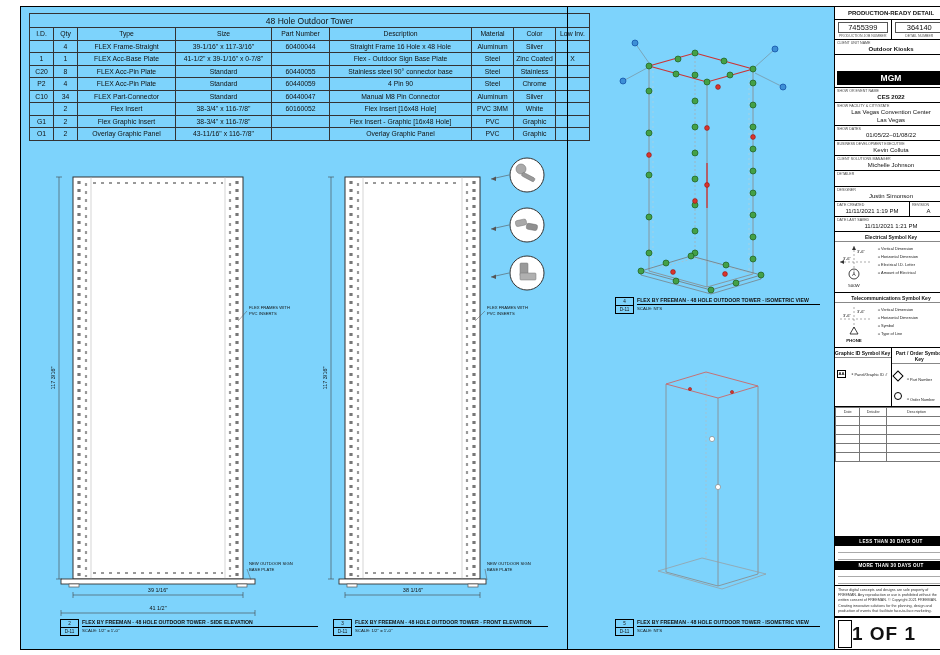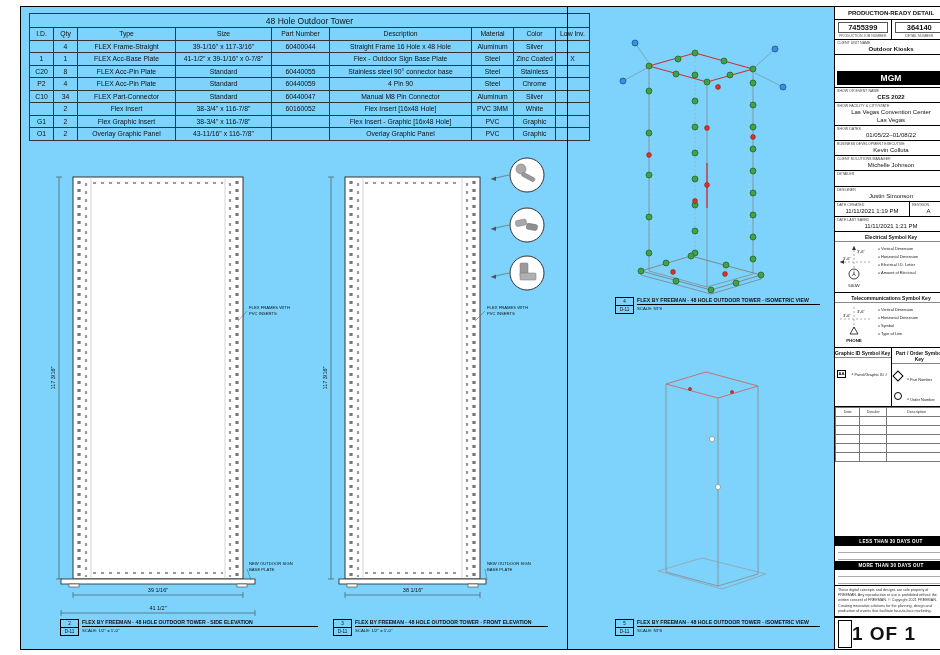--- a/index.html
+++ b/index.html
@@ -24,21 +24,21 @@
   .vs-scale{font-size:4.3px;padding-top:1px;}
 
   
   .titleblock{position:absolute;right:0;top:0;bottom:0;width:112px;border-left:0.9px solid #000;
     display:flex;flex-direction:column;background:#fff;}
   .tb-sec{border-bottom:0.7px solid #000;flex:none;}
   .tb-header{font-size:6px;font-weight:bold;text-align:center;padding:3px 0;}
   .tb-nums{display:flex;}
   .tb-numcell{flex:1;text-align:center;padding:2px 0 1px;}
   .tb-numcell + .tb-numcell{border-left:0.7px solid #000;}
-  .tb-num{font-size:7.5px;font-weight:bold;border:0.6px solid #555;margin:0 3px;}
+  .tb-num{font-size:7.5px;font-weight:normal;border:0.6px solid #555;margin:0 3px;}
   .tb-numlabel{font-size:3.5px;color:#555;margin-top:1px;}
   .cap{font-size:3.6px;color:#444;text-align:left;padding:1px 0 0 2px;text-transform:uppercase;}
   .val{font-size:6px;text-align:center;padding:1px 0 2px;}
   .val.b{font-weight:bold;}
   .logobox{background:#000;color:#fff;font-weight:bold;font-size:8.5px;text-align:center;
     margin:16px 2px 2px;padding:2px 0;}
   .tb-row{display:flex;}
   .tb-row > div{flex:1;}
   .tb-row > div + div{border-left:0.7px solid #000;}
   .keyhead{font-size:5px;font-weight:bold;text-align:center;border-bottom:0.5px solid #888;padding:1.5px 0;}

